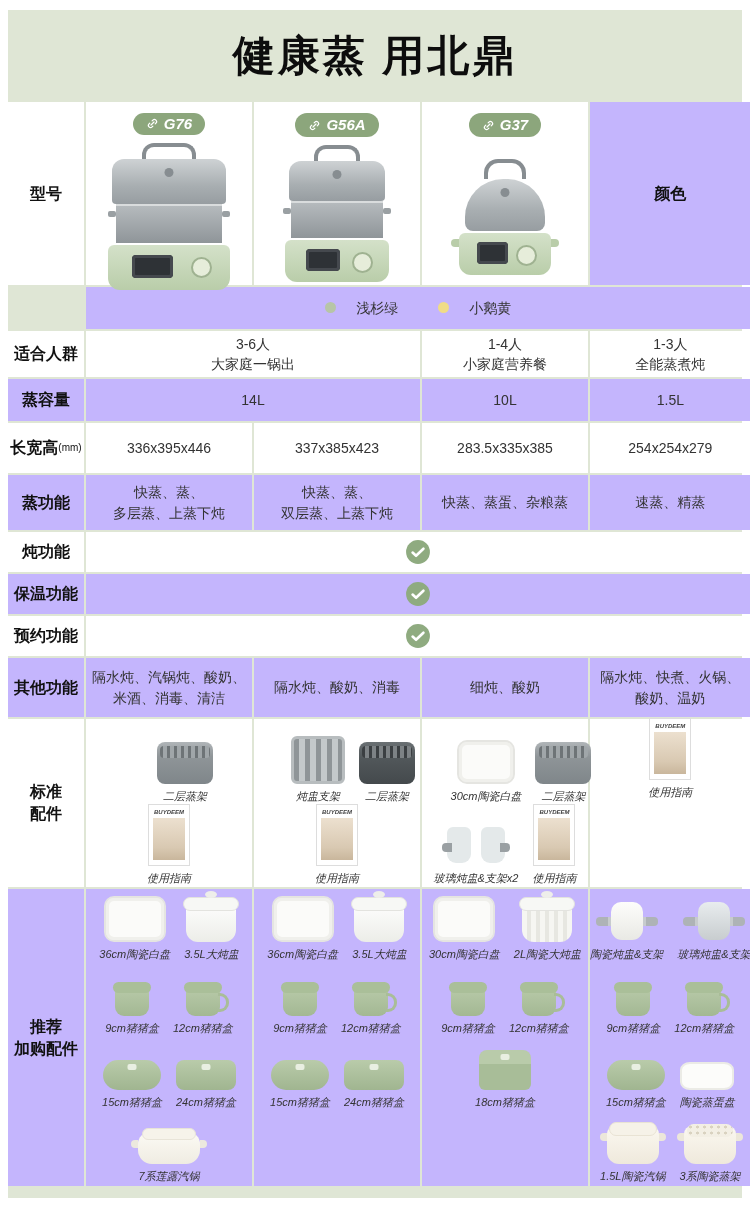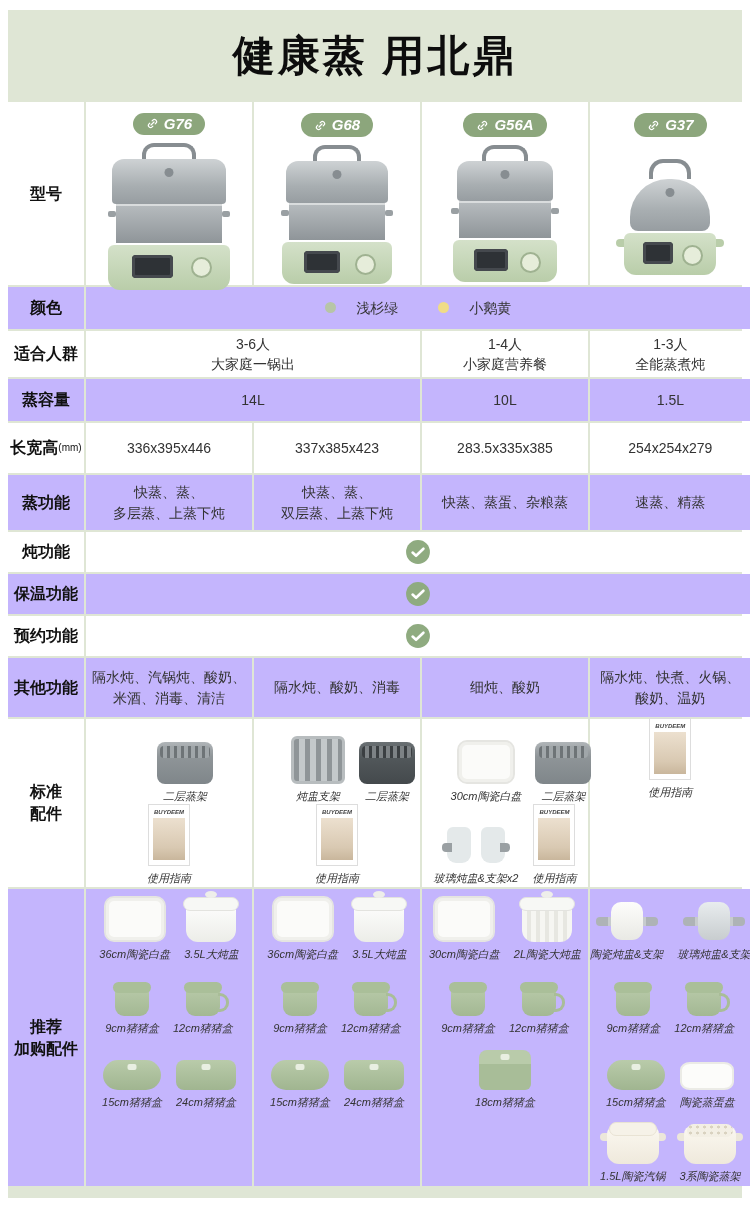--- a/index.html
+++ b/index.html
@@ -138,34 +138,20 @@
         <span>G76</span>
       </div>
       <div class="steamer m76">
         <div class="sh"></div>
         <div class="t1"></div>
         <div class="t2"></div>
         <div class="sb"><div class="scr"></div><div class="knb"></div></div>
       </div>
     </div>
 
-    <div class="cell col">
-      <div class="badge">
-        <svg class="link-ic" viewBox="0 0 24 24">
-            <path d="M8 12h8M9 8H7a4 4 0 0 0 0 8h2M15 8h2a4 4 0 0 1 0 8h-2" fill="none" stroke="#fff" stroke-width="2.2" stroke-linecap="round"></path>
-          </svg>
-        <span>G68</span>
-      </div>
-      <div class="steamer m68">
-        <div class="sh"></div>
-        <div class="t1"></div>
-        <div class="t2"></div>
-        <div class="sb"><div class="scr"></div><div class="knb"></div></div>
-      </div>
-    </div>
 
     <div class="cell col">
       <div class="badge">
         <svg class="link-ic" viewBox="0 0 24 24">
             <path d="M8 12h8M9 8H7a4 4 0 0 0 0 8h2M15 8h2a4 4 0 0 1 0 8h-2" fill="none" stroke="#fff" stroke-width="2.2" stroke-linecap="round"></path>
           </svg>
         <span>G56A</span>
       </div>
       <div class="steamer m56">
         <div class="sh"></div>
@@ -358,20 +344,26 @@
       <div class="acc-group add">
         <div class="item">
           <div class="thumb" data-icon="green-oval"></div>
           <div class="cap">15cm猪猪盒</div>
         </div>
         <div class="item">
           <div class="thumb" data-icon="green-rect"></div>
           <div class="cap">24cm猪猪盒</div>
         </div>
       </div>
+      <div class="acc-group add">
+        <div class="item">
+          <div class="thumb" data-icon="white-casserole"></div>
+          <div class="cap">7系莲露汽锅</div>
+        </div>
+      </div>
     </div>
 
     <div class="cell tint col">
       <div class="acc-group add">
         <div class="item">
           <div class="thumb" data-icon="white-tray"></div>
           <div class="cap">36cm陶瓷白盘</div>
         </div>
         <div class="item">
           <div class="thumb" data-icon="white-pot"></div>

